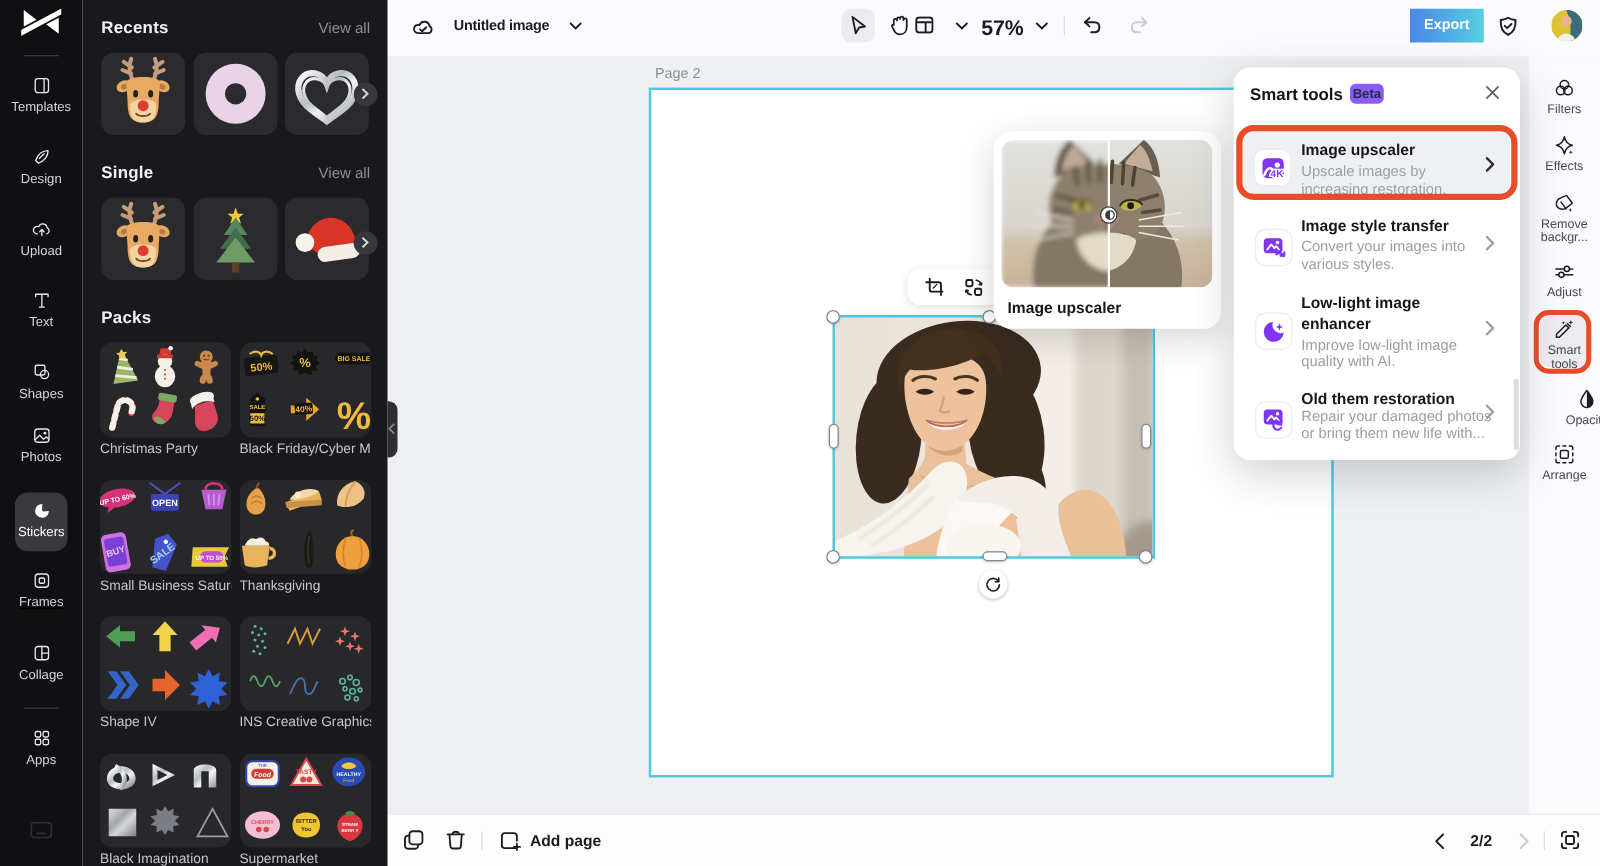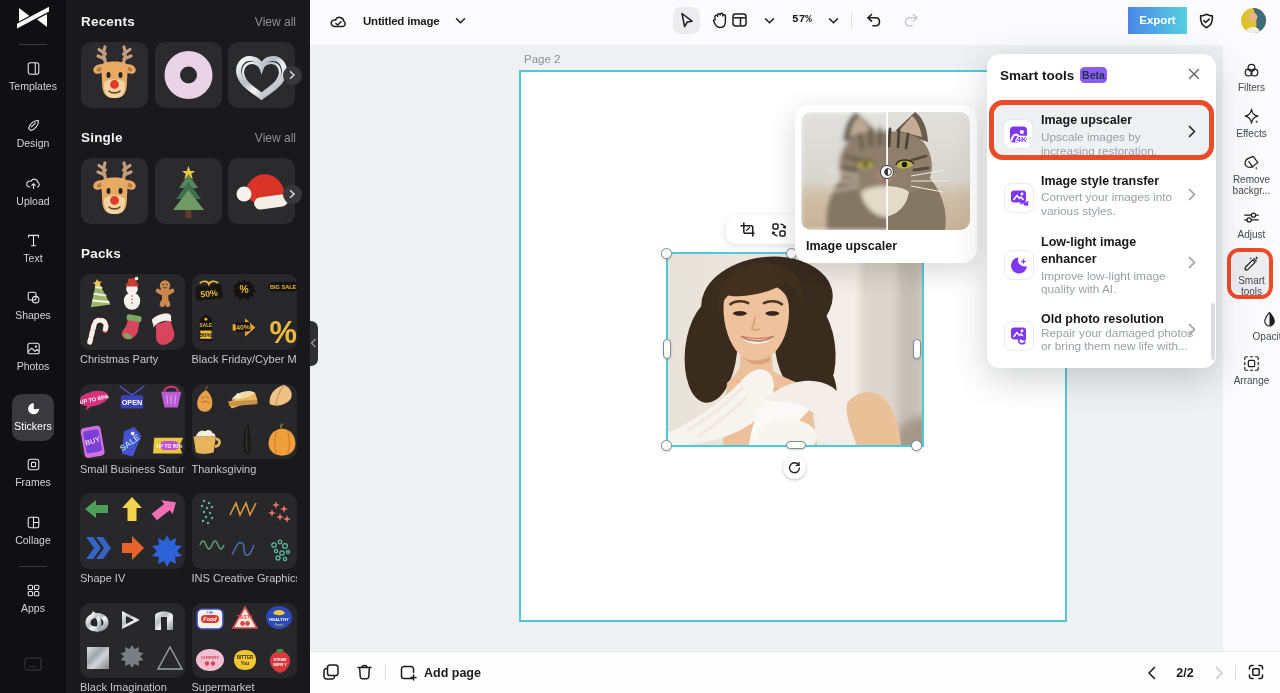--- a/index.html
+++ b/index.html
@@ -101,21 +101,21 @@
       <path d="M3 8 L3 4.4 A1.3 1.3 0 0 1 5.6 4.4 L5.6 3.1 A1.3 1.3 0 0 1 8.2 3.1 L8.2 2.6 A1.3 1.3 0 0 1 10.8 2.6 L10.8 4 A1.3 1.3 0 0 1 13.4 4 L13.4 9.5 C13.4 13 11.5 15.5 8 15.5 C5.5 15.5 4.2 14.3 3.2 12.3 L1.6 9.1 C1.1 8.1 2.3 7.2 3 8 Z"></path>
     </svg>
   <svg class="abs" style="left:422px;top:13px;" width="15" height="14" viewBox="0 0 15 14" fill="none" stroke="#1d1d21" stroke-width="1.5" stroke-linejoin="round">
       <rect x="1" y="1" width="13" height="12" rx="2.4"></rect>
       <line x1="1.5" y1="4.8" x2="13.5" y2="4.8"></line>
       <line x1="8.5" y1="5" x2="8.5" y2="12.5"></line>
     </svg>
   <svg class="abs" style="left:454px;top:17px;" width="11" height="8" viewBox="0 0 11 8" fill="none" stroke="#1d1d21" stroke-width="1.5" stroke-linecap="round">
       <path d="M1.5 1.8 L5.5 5.8 L9.5 1.8"></path>
     </svg>
-  <div class="abs" style="left:474px;top:12.5px;width:36px;font-size:11px;font-weight:bold;color:#1b1b1f;text-align:center;font-family:Liberation Mono, monospace;">57%</div>
+  <div class="abs" style="left:474px;top:12.5px;width:36px;font-size:17px;font-weight:bold;color:#1b1b1f;text-align:center;">57%</div>
   <svg class="abs" style="left:518px;top:17px;" width="11" height="8" viewBox="0 0 11 8" fill="none" stroke="#1d1d21" stroke-width="1.5" stroke-linecap="round">
       <path d="M1.5 1.8 L5.5 5.8 L9.5 1.8"></path>
     </svg>
   <div class="abs" style="left:541px;top:13px;width:1px;height:15px;background:#dcdde1;"></div>
   <svg class="abs" style="left:556px;top:13px;" width="15" height="15" viewBox="0 0 15 15" fill="none" stroke="#1d1d21" stroke-width="1.6" stroke-linecap="round" stroke-linejoin="round">
       <path d="M5.5 1.5 L2 4.8 L5.5 8.1"></path>
       <path d="M2 4.8 L9.5 4.8 C12 4.8 13.5 6.5 13.5 8.8 C13.5 11.1 12 12.8 9.5 12.8 L7 12.8"></path>
     </svg>
   <svg class="abs" style="left:594px;top:13px;" width="15" height="15" viewBox="0 0 15 15" fill="none" stroke="#caccd2" stroke-width="1.6" stroke-linecap="round" stroke-linejoin="round">
       <path d="M9.5 1.5 L13 4.8 L9.5 8.1"></path>
@@ -423,21 +423,21 @@
     </svg>
 
   <div class="ptile" style="left:17px;top:267px;">
       <svg width="19" height="19" viewBox="0 0 19 19">
         <rect x="1" y="1.5" width="15" height="12" rx="3" fill="#7e36f2"></rect>
         <path d="M3.5 11 L7 6.5 L9.5 9.5 L11 8 L13.5 11" stroke="#fff" stroke-width="1.5" fill="none" stroke-linejoin="round"></path>
         <circle cx="12" cy="5" r="1.4" fill="#fff"></circle>
         <path d="M16.5 12 A3.4 3.4 0 1 0 16.9 16.2 M17.2 11 L17 13.8 L14.4 13.4" stroke="#7e36f2" stroke-width="1.7" fill="none" stroke-linecap="round" stroke-linejoin="round" transform="translate(-2,0)"></path>
       </svg>
     </div>
-  <div class="ptitle" style="top:258px;">Old photo resolution</div>
+  <div class="ptitle" style="top:258px;">Old them restoration</div>
   <div class="psub" style="top:272px;">Repair your damaged photos</div>
   <div class="psub" style="top:285.5px;">or bring them new life with...</div>
   <svg class="pchev" style="top:269.5px;" width="8" height="13" viewBox="0 0 8 13" fill="none" stroke="#9aa0a6" stroke-width="1.7" stroke-linecap="round" stroke-linejoin="round">
       <path d="M1.5 1.5 L6.5 6.5 L1.5 11.5"></path>
     </svg>
   <div class="abs" style="left:224px;top:249px;width:4px;height:57px;background:#dcdce2;border-radius:2px;"></div>
 </div>
 
 <div class="abs" style="left:989px;top:99.5px;width:224.5px;height:60.5px;border:5.5px solid #ea4b29;border-radius:14px;"></div>
 

